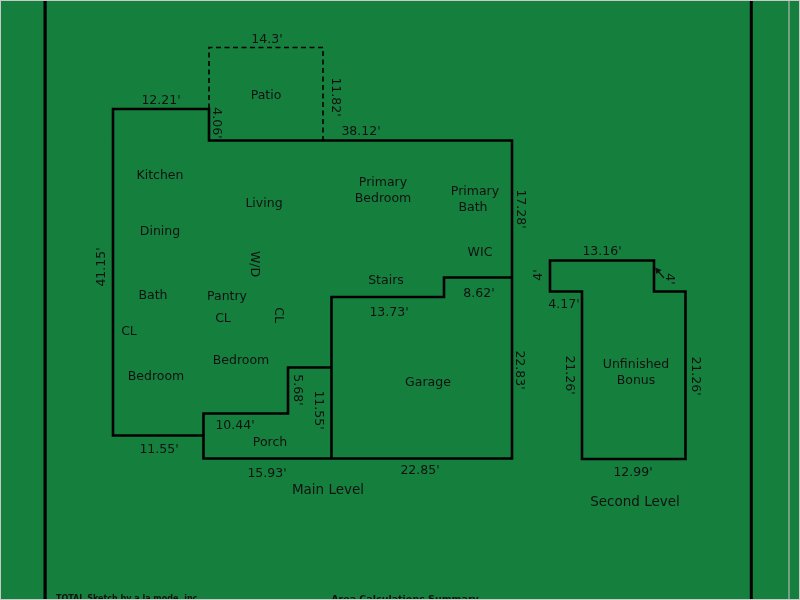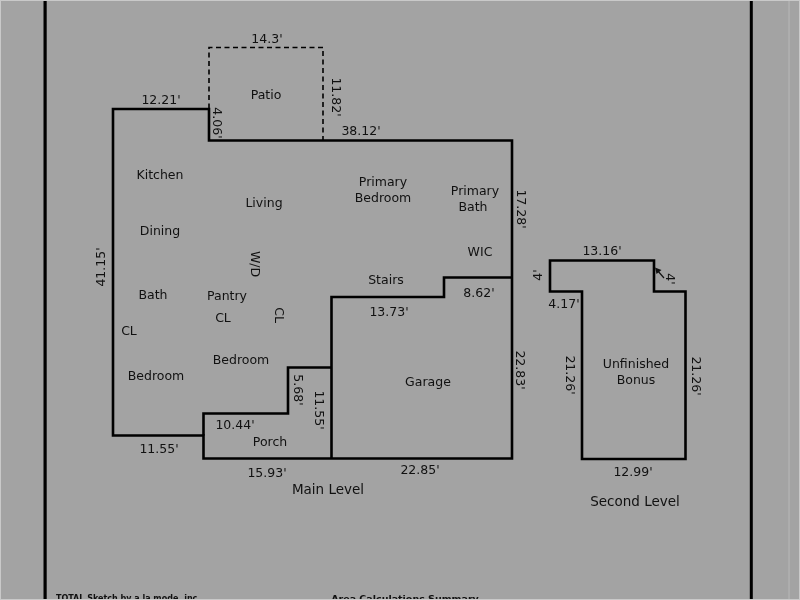--- a/index.html
+++ b/index.html
@@ -1,19 +1,19 @@
 <!DOCTYPE html>
 <html><head>
 <meta charset="utf-8">
 <style>
   html,body{margin:0;padding:0;background:#ffffff;}
   .sheet{
     position:relative;
     width:800px;height:600px;
-    background:#a3a3a3;
+    background:#15803d;
     box-sizing:border-box;
     border:1px solid #c9c9c9;
     overflow:hidden;
     font-family:"DejaVu Sans", sans-serif;
   }
   svg{display:block;}
   text{
     fill:#111111;
     font-family:"DejaVu Sans", sans-serif;
     font-size:12.5px;

